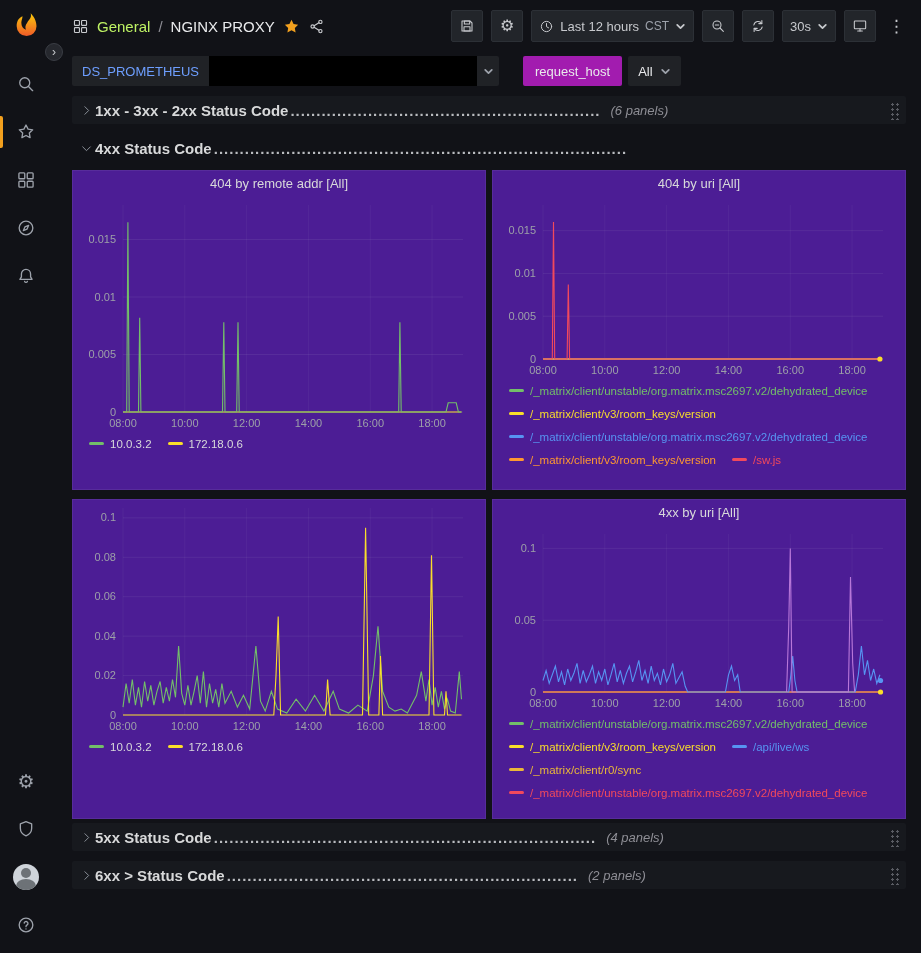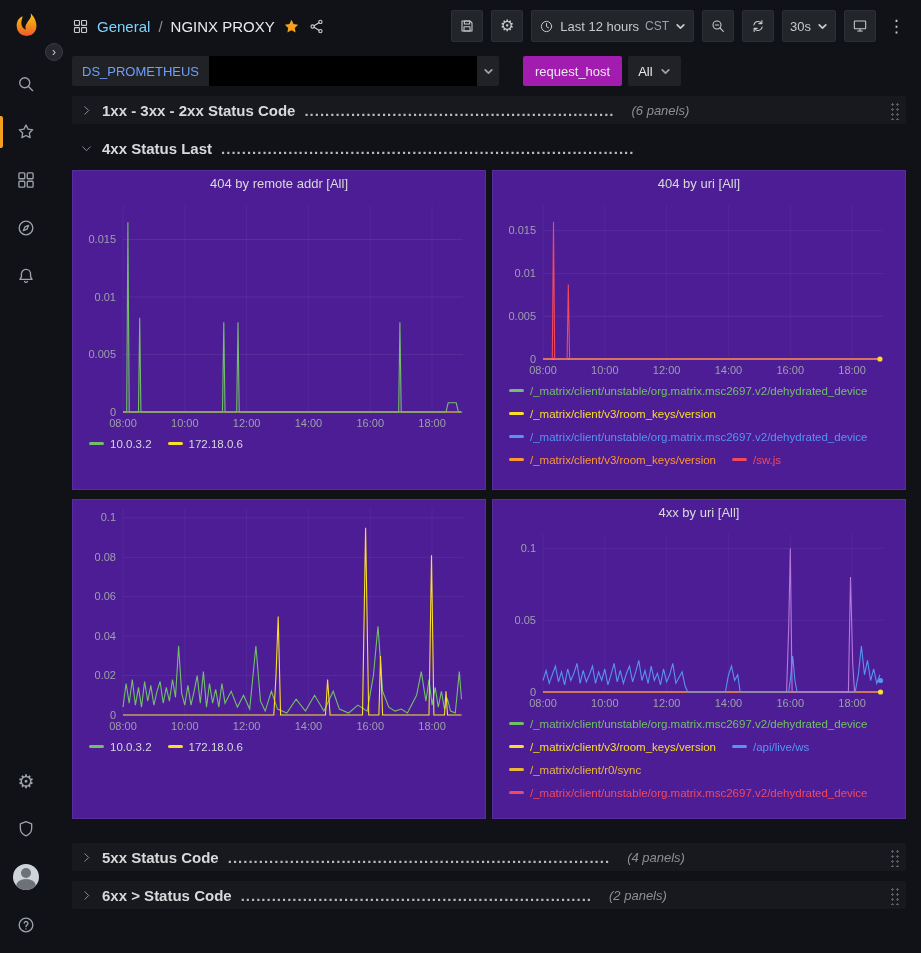--- a/index.html
+++ b/index.html
@@ -34,21 +34,21 @@
   }
   .avatar-circle { width:26px; height:26px; border-radius:50%; background:#cfd4da; position:relative; overflow:hidden; }
   .avatar-circle::before { content:""; position:absolute; left:8px; top:4px; width:10px; height:10px; border-radius:50%; background:#6d7277; }
   .avatar-circle::after  { content:""; position:absolute; left:3px; top:15px; width:20px; height:14px; border-radius:50%; background:#6d7277; }
   
   .header {
     position:absolute; left:52px; top:0; right:0; height:52px;
     display:flex; align-items:center; padding:0 12px 0 20px;
   }
   .crumb { display:flex; align-items:center; gap:8px; white-space:nowrap; }
-  .crumb .folder { color:#7dd3fc; font-size:15px; }
+  .crumb .folder { color:#bef264; font-size:15px; }
   .crumb .sep { color:#8e8e95; font-size:15px; }
   .crumb .dash-title { color:#e9eaec; font-size:15px; font-weight:500; }
   .hdr-right { margin-left:auto; display:flex; align-items:center; gap:8px; }
   .tool-btn {
     height:32px; min-width:32px; padding:0 7px; display:flex; align-items:center; justify-content:center; gap:6px;
     background:#22252a; border:1px solid #2c3036; border-radius:2px; color:#c7c9cd; cursor:pointer; font-size:13px;
   }
   .tool-btn .tz { color:#9da2ab; font-size:12px; }
   .kebab { background:none; border:none; color:#c7c9cd; font-size:17px; padding:0 4px; cursor:pointer; }
   
@@ -74,21 +74,21 @@
   .var-value2 {
     margin-left:6px; height:30px; display:flex; align-items:center; gap:7px; padding:0 10px;
     background:#202226; color:#e9eaec; border-radius:2px; cursor:pointer;
   }
   
   .dash {
     position:absolute; left:52px; top:90px; right:0; bottom:0;
     padding:6px 15px 0 20px; overflow:hidden;
   }
   .row-head {
-    display:flex; align-items:center; height:28px; gap:9px; cursor:pointer;
+    display:flex; align-items:center; height:28px; gap:2px; cursor:pointer;
     padding:0 6px 0 8px; white-space:nowrap; overflow:hidden;
   }
   .row-head.collapsed { background:#17191e; border-radius:2px; }
   .row-title { font-size:15px; font-weight:700; color:#d8d9da; }
   .row-dots { font-size:15px; font-weight:700; color:#b9bbbf; letter-spacing:1px; overflow:hidden; }
   .row-count { font-size:13px; font-style:italic; color:#8e8e95; margin-left:8px; }
   .row-handle {
     margin-left:auto; width:11px; height:19px; flex:none; cursor:grab;
     background-image:radial-gradient(circle, #5a5c63 1.2px, transparent 1.4px);
     background-size:5px 5px; background-position:1px 1px;
@@ -104,21 +104,21 @@
   }
   .panel-title {
     height:26px; line-height:26px; text-align:center; font-size:13px; font-weight:500;
     color:#d8d9da; white-space:nowrap; overflow:hidden; cursor:pointer;
   }
   svg.chart { display:block; width:100%; }
   .legend { padding-left:8px; }
   .legend-row { height:23px; display:flex; align-items:center; gap:16px; white-space:nowrap; overflow:hidden; }
   .legend-item { display:flex; align-items:center; cursor:pointer; font-size:11.5px; }
   .legend-dash { width:15px; height:3px; border-radius:2px; display:inline-block; margin-right:6px; flex:none; }
-  .mt12 { margin-top:24px; }
+  .mt12 { margin-top:4px; }
   .mt10 { margin-top:10px; }
   .mb8  { margin-bottom:8px; }
   .open-row { margin:10px 0 0 0; }
   
   .ic { stroke:#9da2ab; fill:none; stroke-width:1.6; stroke-linecap:round; stroke-linejoin:round; }
   .ic-hdr { stroke:#c7c9cd; }
   .star-filled { fill:#f2a01e; stroke:none; }
   .gear-glyph { font-size:19px; color:#9da2ab; line-height:1; }
 </style>
 </head>
@@ -294,21 +294,21 @@
     <span class="row-title">1xx - 3xx - 2xx Status Code</span>
     <span class="row-dots">............................................................</span>
     <span class="row-count">(6 panels)</span>
     <span class="row-handle"></span>
   </div>
 
   <div class="row-head open-row">
     <svg class="ic chev" width="13" height="13" viewBox="0 0 24 24">
       <polyline points="5,9 12,16 19,9"></polyline>
     </svg>
-    <span class="row-title">4xx Status Last</span>
+    <span class="row-title">4xx Status Code</span>
     <span class="row-dots">................................................................................</span>
   </div>
 
   <section class="grid">
     <div class="panel">
       <div class="panel-title">404 by remote addr [All]</div>
       <svg class="chart" width="396" height="235" viewBox="0 0 396 235">
           <line x1="42" x2="42" y1="8" y2="215" stroke="rgba(204,204,220,0.06)" stroke-width="1"></line>
           <line x1="103.81818181818181" x2="103.81818181818181" y1="8" y2="215" stroke="rgba(204,204,220,0.06)" stroke-width="1"></line>
           <line x1="165.63636363636363" x2="165.63636363636363" y1="8" y2="215" stroke="rgba(204,204,220,0.06)" stroke-width="1"></line>

